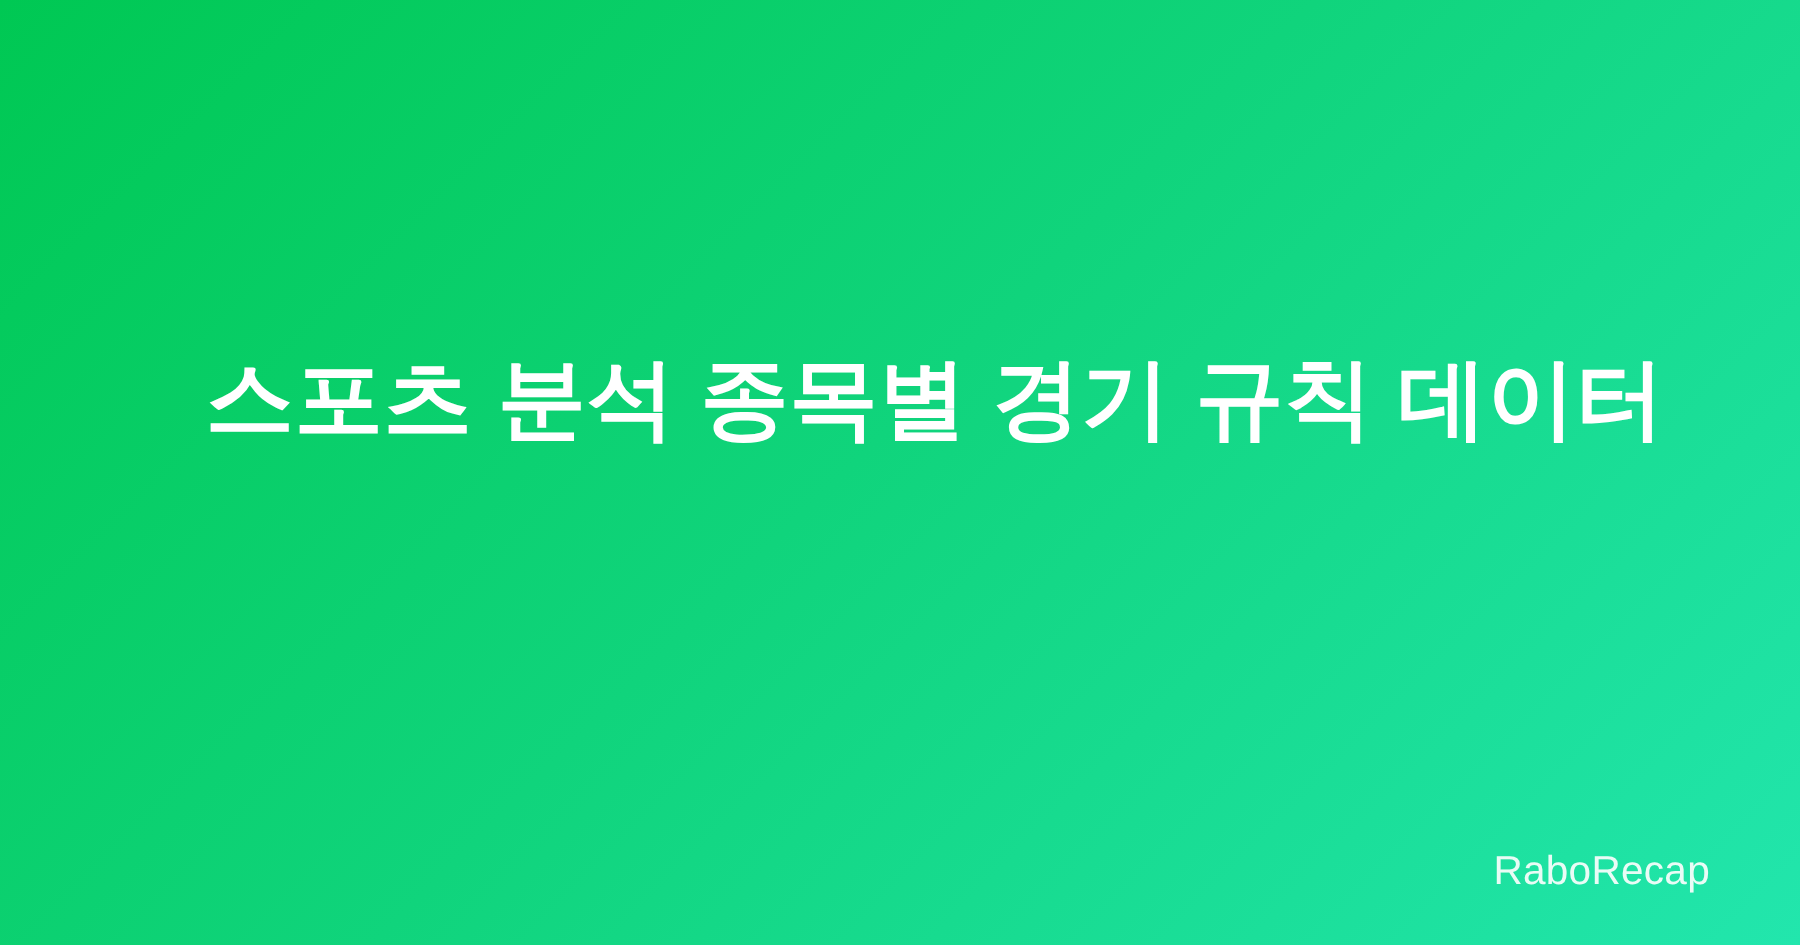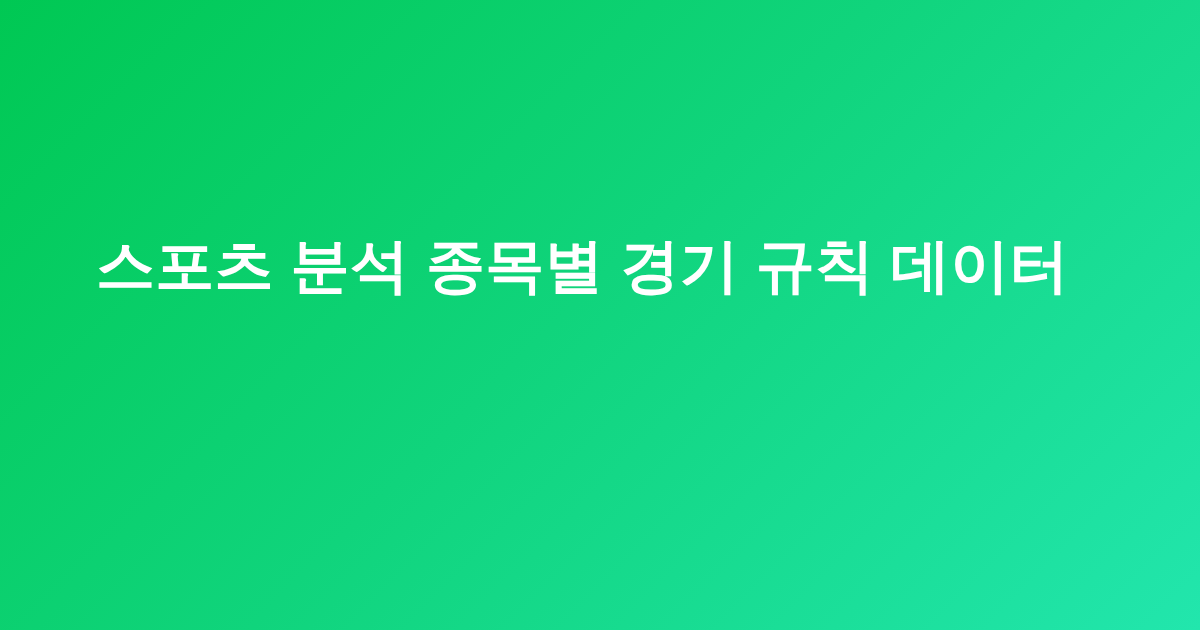--- a/index.html
+++ b/index.html
@@ -23,21 +23,21 @@
 
   
   #title-wrap {
     position: absolute;
     left: 6px;
     right: 0;
     top: 0;
     height: 532px;
     display: flex;
     align-items: center;
-    justify-content: flex-start;
+    justify-content: flex-end;
     padding: 0 90px;
     box-sizing: border-box;
   }
 
   #page-title {
     margin: 0;
     color: #ffffff;
     font-size: 59px;
     font-weight: 700;
     line-height: 1.30;
@@ -63,14 +63,15 @@
 </style>
 </head>
 <body>
 
 <div id="card">
 
   <div id="title-wrap">
     <h1 id="page-title">스포츠 분석 종목별 경기 규칙 데이터</h1>
   </div>
 
+  <div id="brand">RaboRecap</div>
 
 </div>
 
 </body></html>

